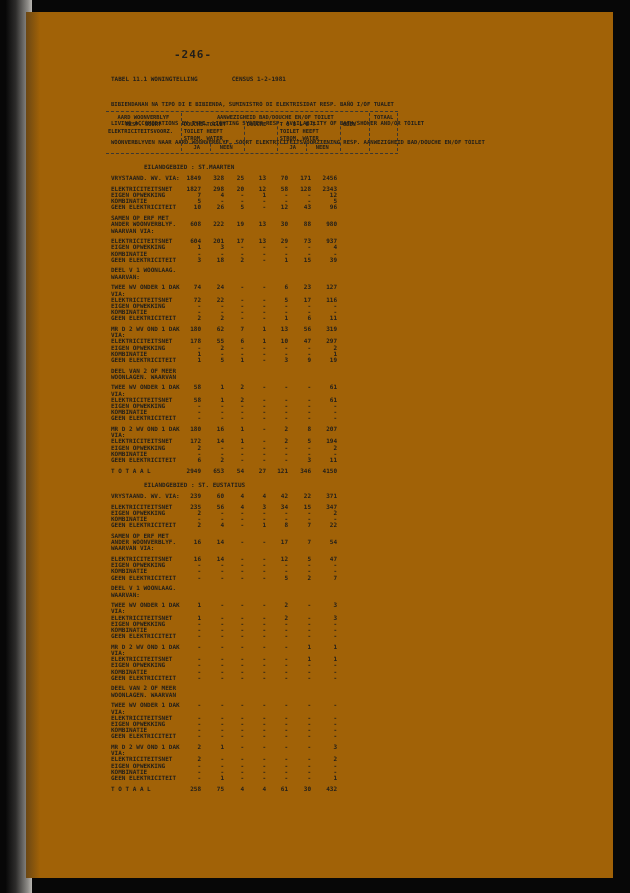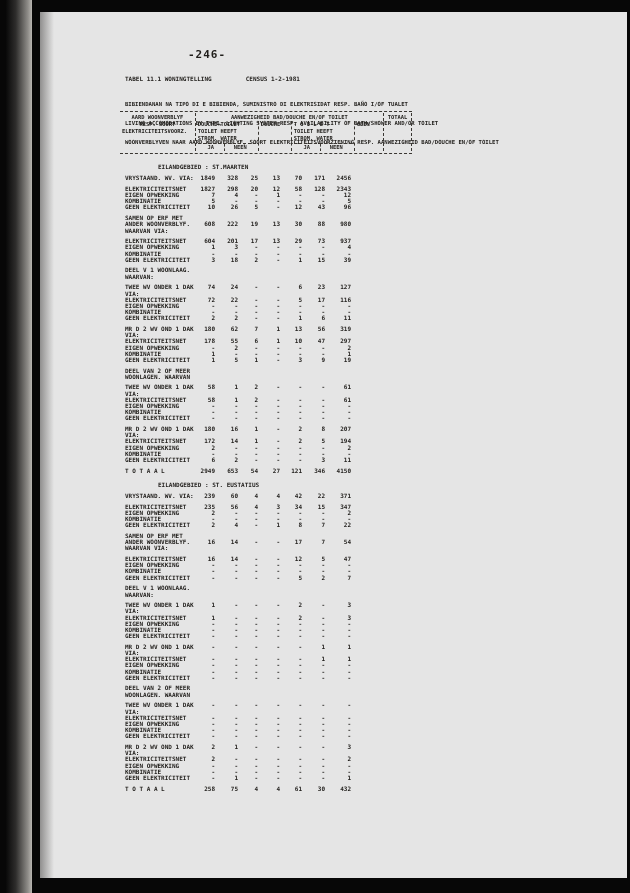--- a/index.html
+++ b/index.html
@@ -3,22 +3,22 @@
 <meta charset="utf-8">
 <style>
   html,body{margin:0;padding:0;}
   body{
     width:630px;height:893px;background:#070707;position:relative;overflow:hidden;
     font-family:"DejaVu Sans Mono","Liberation Mono",monospace;
   }
   .spine{position:absolute;left:5px;top:0;bottom:0;width:27px;
     background:linear-gradient(to right,#050505 0%,#2e2d2c 40%,#8f8d89 85%,#b9b7b2 100%);}
   .page{
-    position:absolute;left:40px;top:12px;width:587px;height:866px;
-    background:#e5e5e5;color:#201e1b;
+    position:absolute;left:26px;top:12px;width:587px;height:866px;
+    background:#a16207;color:#201e1b;
   }
   .page::before{content:"";position:absolute;left:0;top:0;bottom:0;width:14px;
     background:linear-gradient(to right,rgba(40,38,36,.45),rgba(40,38,36,0));}
   .pageno{position:absolute;top:36px;left:148px;font-size:11px;font-weight:bold;letter-spacing:1px;}
   .t-title{position:absolute;top:63px;left:85px;font-size:6px;font-weight:bold;display:flex;gap:34px;white-space:pre;}
   .t-subs{position:absolute;top:76px;left:85px;font-size:5.6px;font-weight:bold;line-height:6.4px;white-space:pre;}
   
   .hbox{
     position:absolute;top:99px;left:80px;width:292px;
     border-top:1px dashed #3a3732;border-bottom:1px dashed #3a3732;

